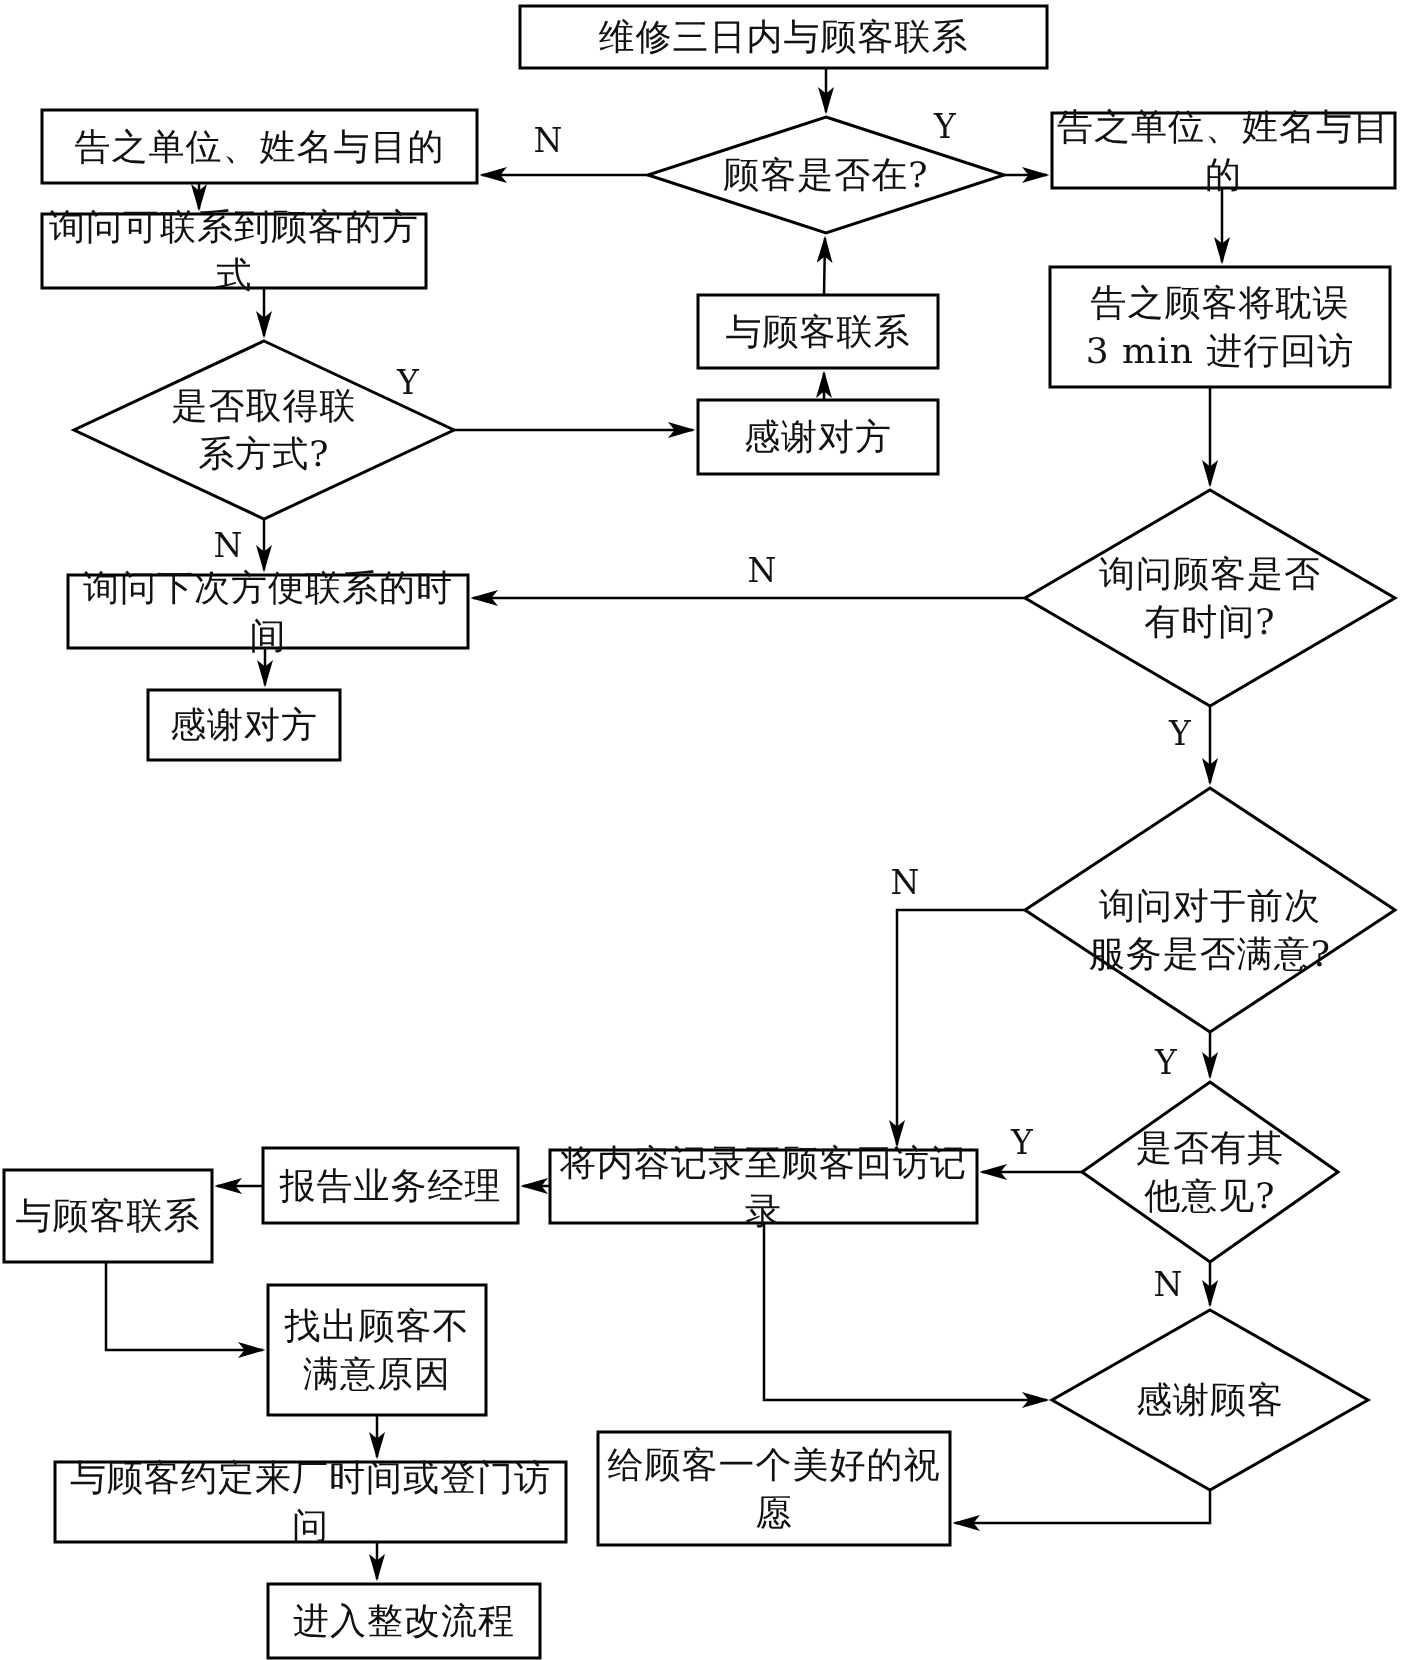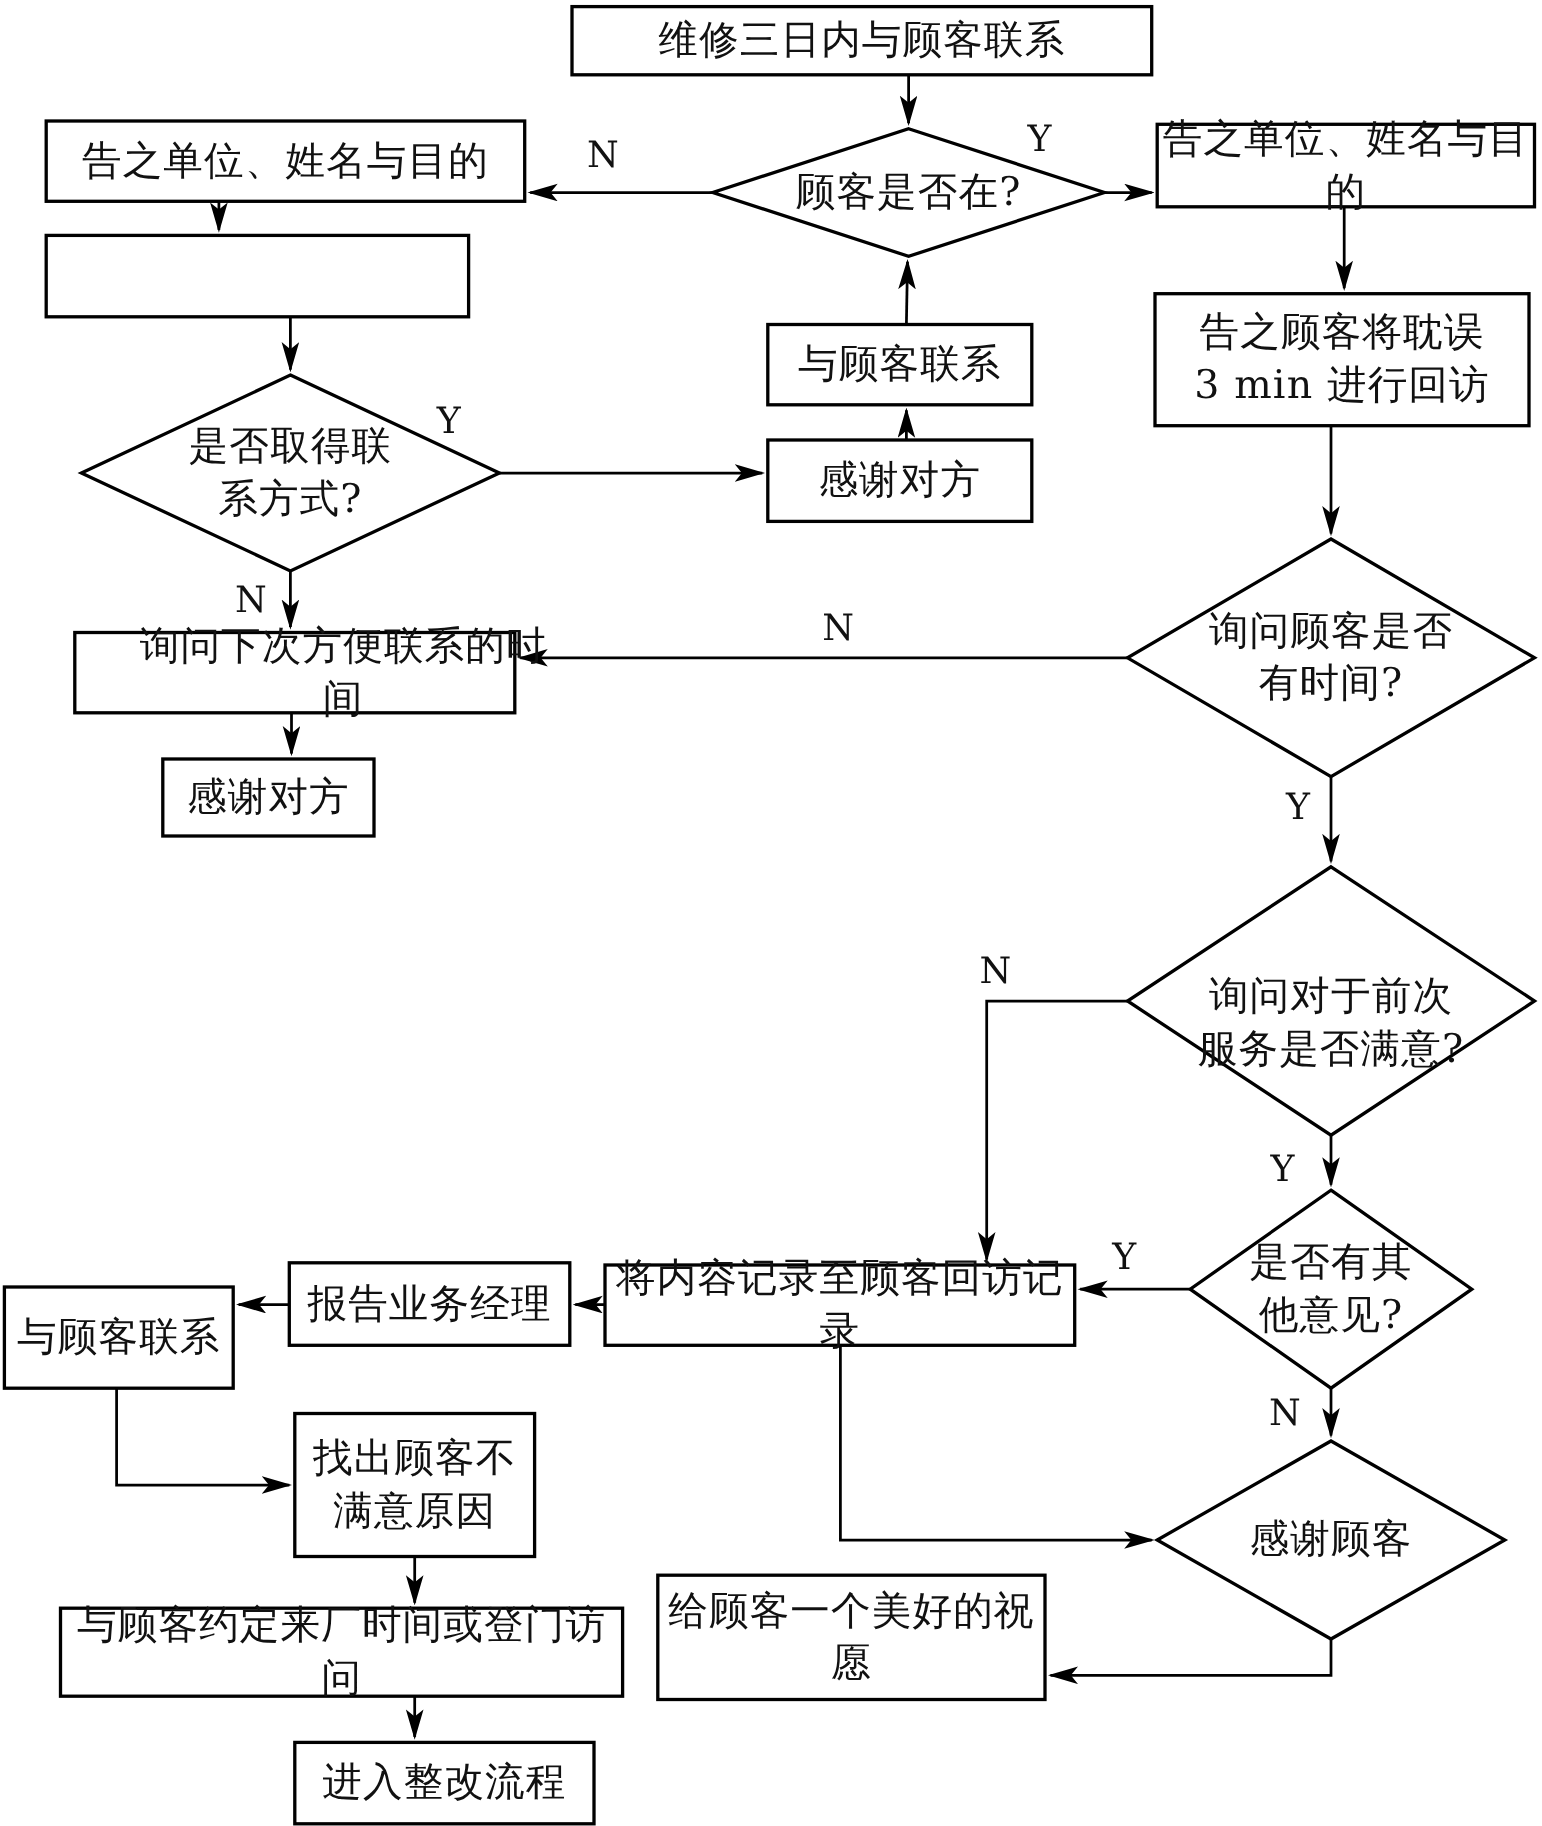--- a/index.html
+++ b/index.html
@@ -117,30 +117,31 @@
       <rect class="shape" x="55" y="1462" width="511" height="80"></rect>
       <rect class="shape" x="268" y="1584" width="272" height="74"></rect>
       <polygon class="shape" points="1210,1310 1368,1400 1210,1490 1052,1400"></polygon>
       <rect class="shape" x="598" y="1432" width="352" height="113"></rect>
     </g>
   </svg>
 
   <div class="lbl" style="left:520px;top:6px;width:527px;height:62px;">维修三日内与顾客联系</div>
   <div class="lbl" style="left:648px;top:117px;width:356px;height:116px;">顾客是否在?</div>
   <div class="lbl" style="left:42px;top:110px;width:435px;height:73px;">告之单位、姓名与目的</div>
+  <div class="lbl" style="left:42px;top:214px;width:384px;height:74px;">询问可联系到顾客的方式</div>
   <div class="lbl" style="left:74px;top:341px;width:380px;height:178px;">是否取得联
 系方式?</div>
   <div class="lbl" style="left:698px;top:295px;width:240px;height:73px;">与顾客联系</div>
   <div class="lbl" style="left:698px;top:400px;width:240px;height:74px;">感谢对方</div>
   <div class="lbl" style="left:1052px;top:113px;width:343px;height:75px;">告之单位、姓名与目的</div>
   <div class="lbl" style="left:1050px;top:267px;width:340px;height:120px;text-align:center;">告之顾客将耽误
 3 min 进行回访</div>
   <div class="lbl" style="left:1025px;top:490px;width:370px;height:216px;">询问顾客是否
 有时间?</div>
-  <div class="lbl" style="left:68px;top:575px;width:400px;height:73px;margin-left:44px;">询问下次方便联系的时间</div>
+  <div class="lbl" style="left:68px;top:575px;width:400px;height:73px;">询问下次方便联系的时间</div>
   <div class="lbl" style="left:148px;top:690px;width:192px;height:70px;">感谢对方</div>
   <div class="lbl" style="left:1025px;top:808px;width:370px;height:244px;">询问对于前次
 服务是否满意?</div>
   <div class="lbl" style="left:550px;top:1150px;width:427px;height:73px;">将内容记录至顾客回访记录</div>
   <div class="lbl" style="left:1082px;top:1082px;width:256px;height:180px;">是否有其
 他意见?</div>
   <div class="lbl" style="left:263px;top:1148px;width:255px;height:75px;">报告业务经理</div>
   <div class="lbl" style="left:4px;top:1170px;width:208px;height:92px;">与顾客联系</div>
   <div class="lbl" style="left:268px;top:1285px;width:218px;height:130px;">找出顾客不
 满意原因</div>

